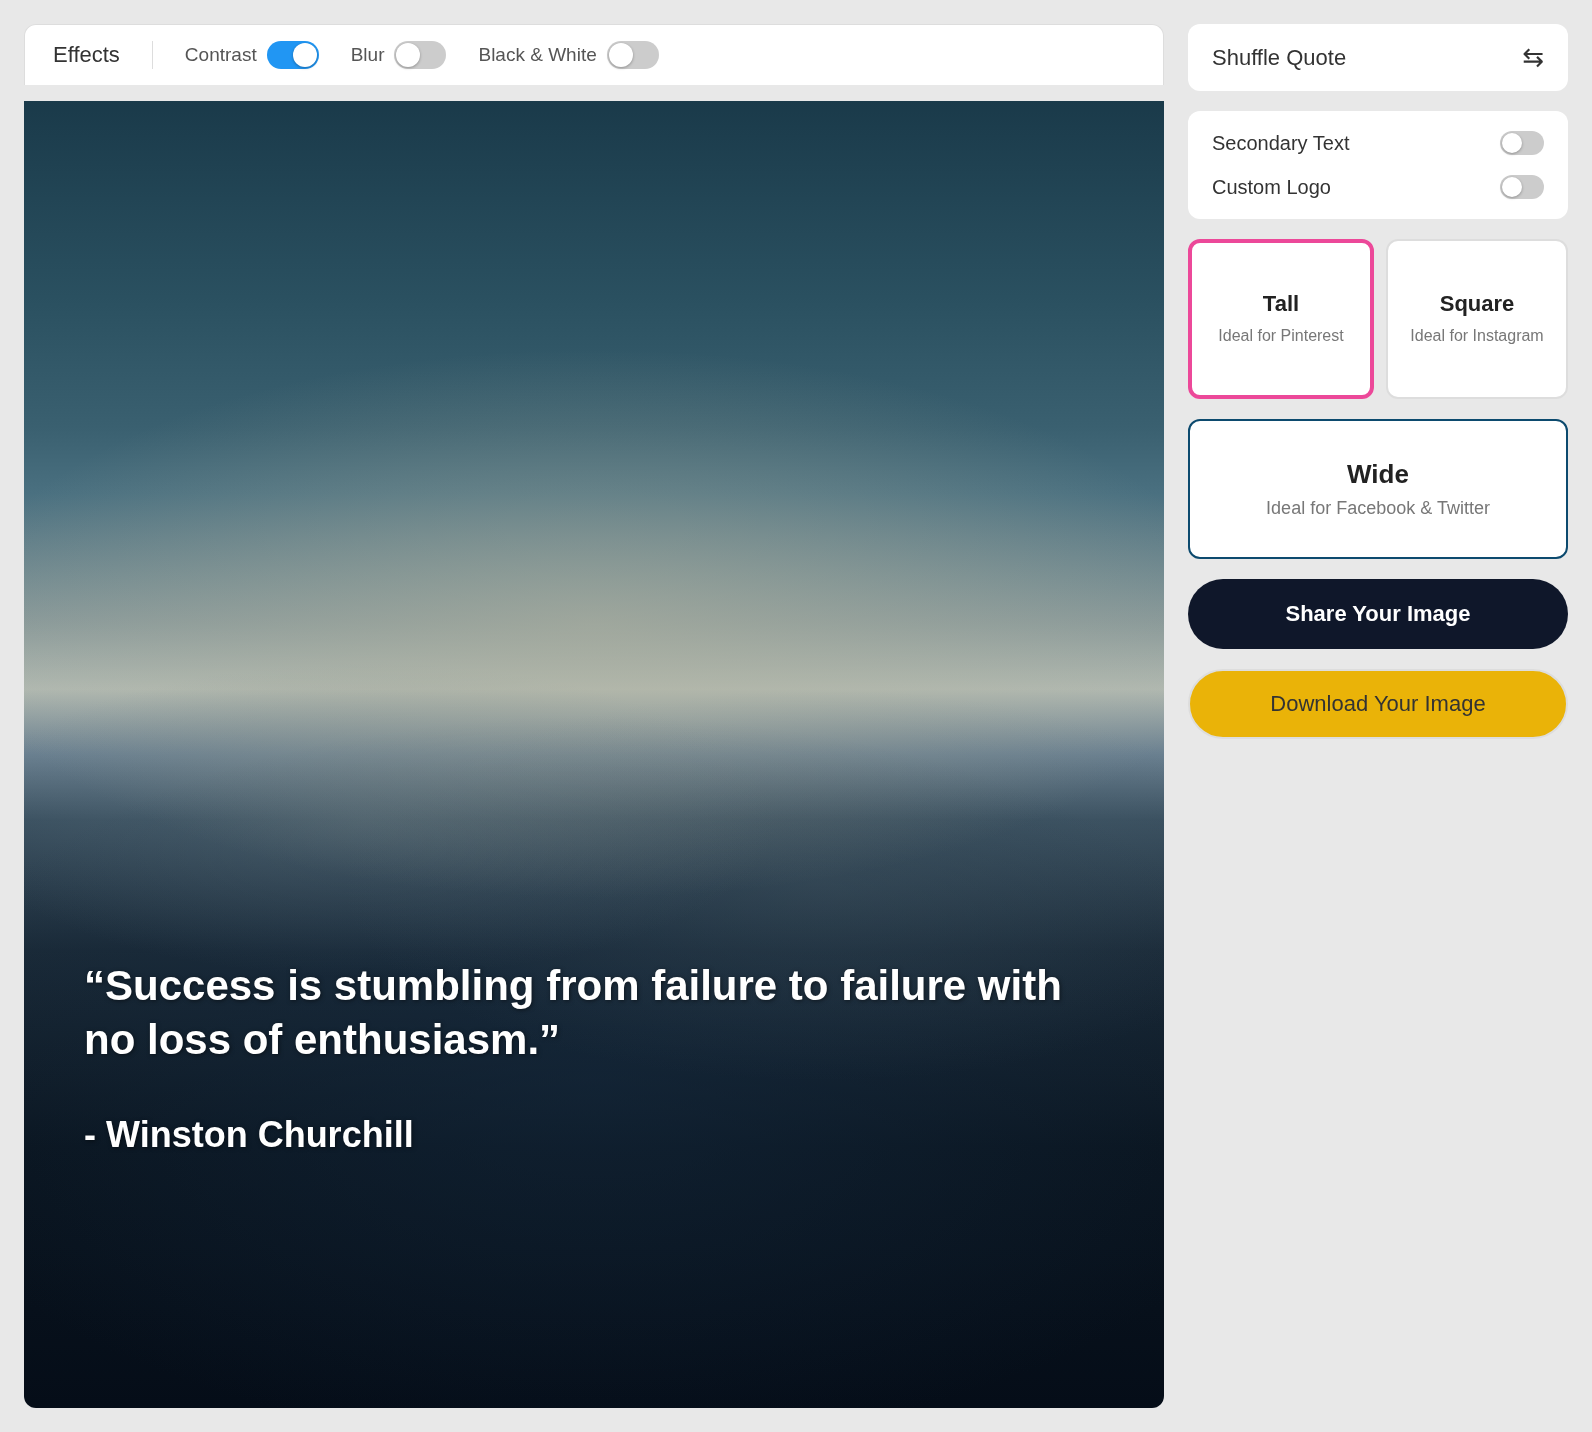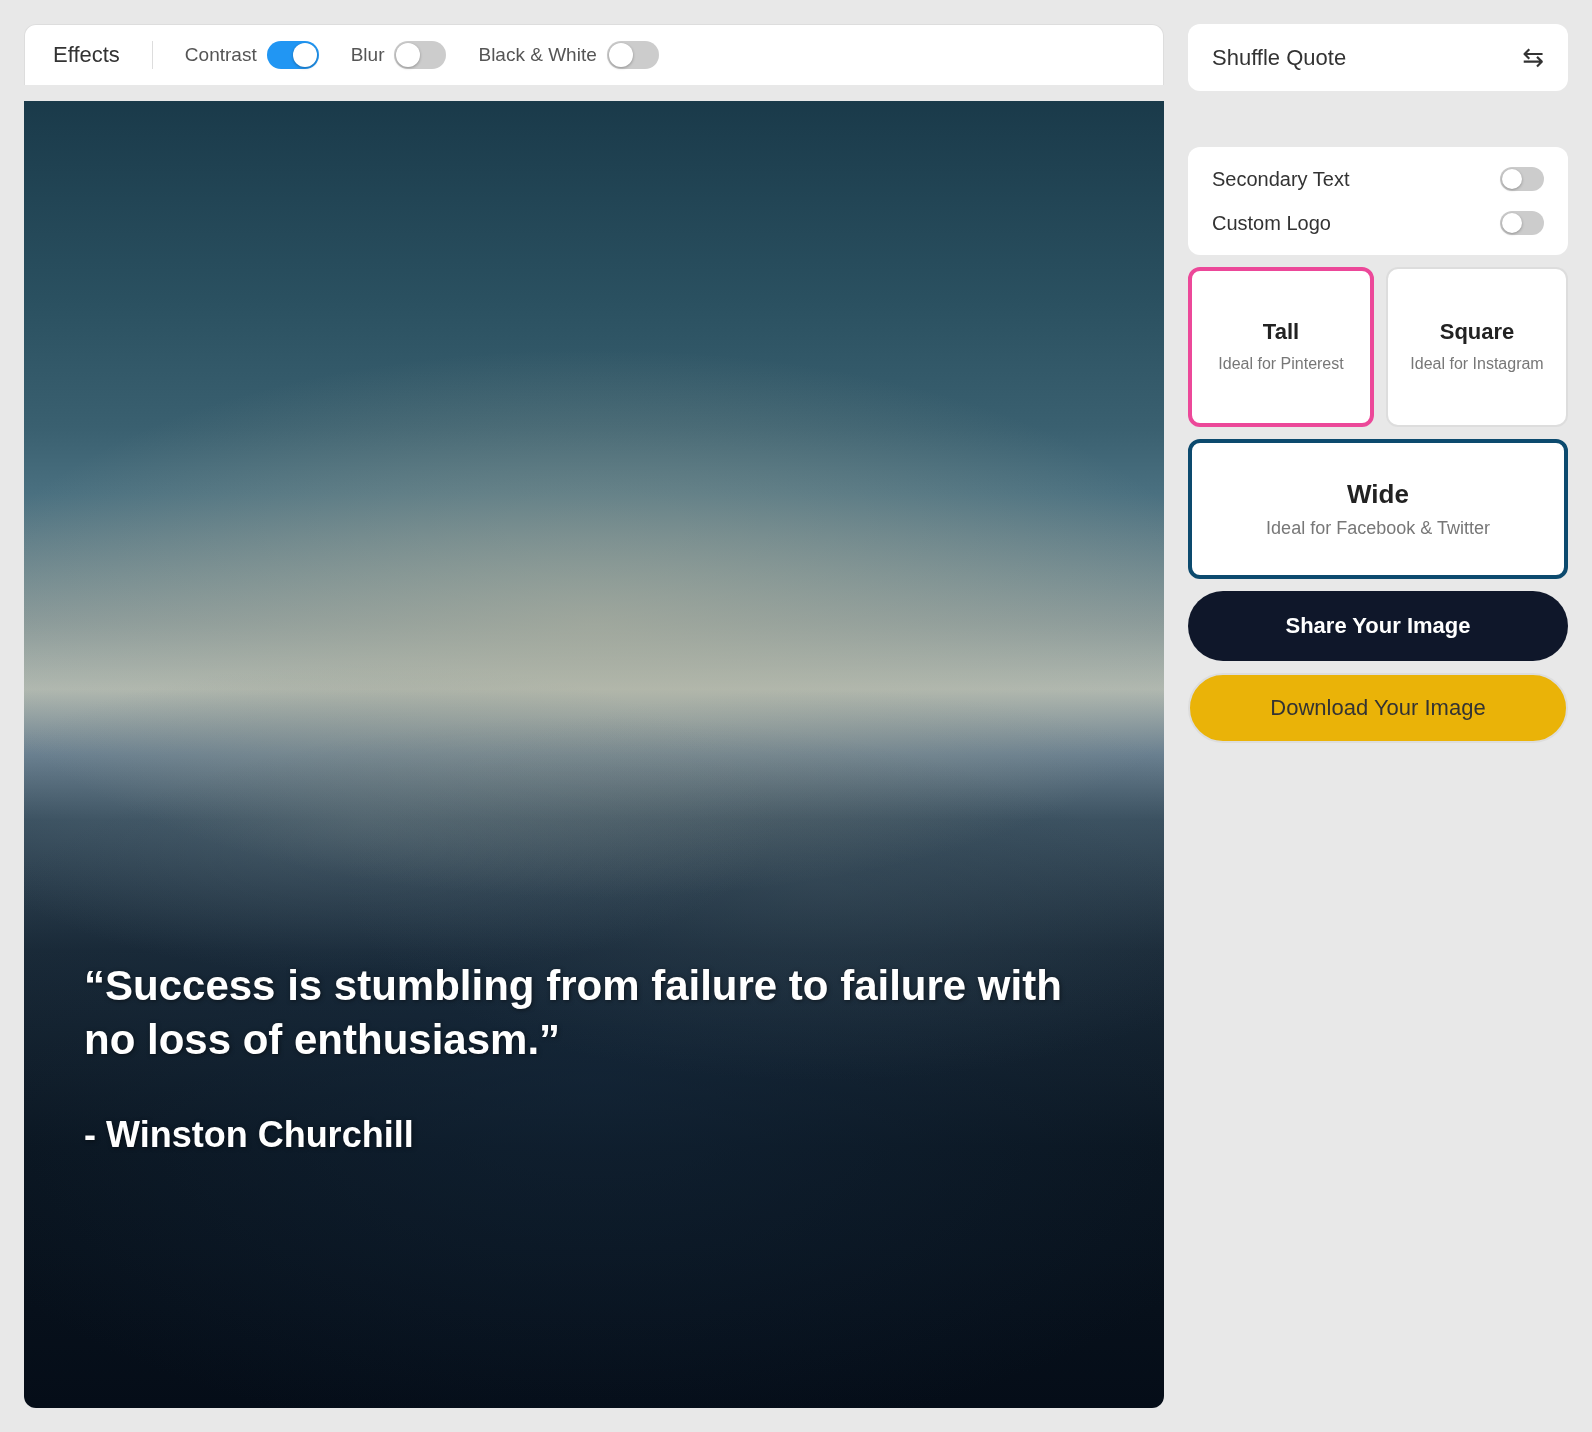--- a/index.html
+++ b/index.html
@@ -180,21 +180,21 @@
       font-size: 36px;
       font-weight: 700;
       text-shadow: 1px 1px 4px rgba(0,0,0,0.5);
     }
 
     
     .right-panel {
       width: 380px;
       display: flex;
       flex-direction: column;
-      gap: 12px;
+      gap: 20px;
     }
 
     
     .shuffle-card {
       background: #fff;
       border-radius: 12px;
       padding: 18px 24px;
       display: flex;
       align-items: center;
       justify-content: space-between;
@@ -213,21 +213,20 @@
     }
 
     
     .settings-card {
       background: #fff;
       border-radius: 12px;
       padding: 20px 24px;
       display: flex;
       flex-direction: column;
       gap: 20px;
-      margin-top: 44px;
     }
 
     .setting-row {
       display: flex;
       align-items: center;
       justify-content: space-between;
     }
 
     .setting-label {
       font-size: 20px;
@@ -269,21 +268,21 @@
       font-size: 16px;
       color: #777;
       text-align: center;
       line-height: 1.4;
     }
 
     
     .wide-card {
       background: #fff;
       border-radius: 12px;
-      border: 4px solid #0c4a6e;
+      border: 2px solid #0c4a6e;
       padding: 28px 24px;
       display: flex;
       flex-direction: column;
       align-items: center;
       justify-content: center;
       cursor: pointer;
       min-height: 140px;
     }
 
     .wide-card-title {

